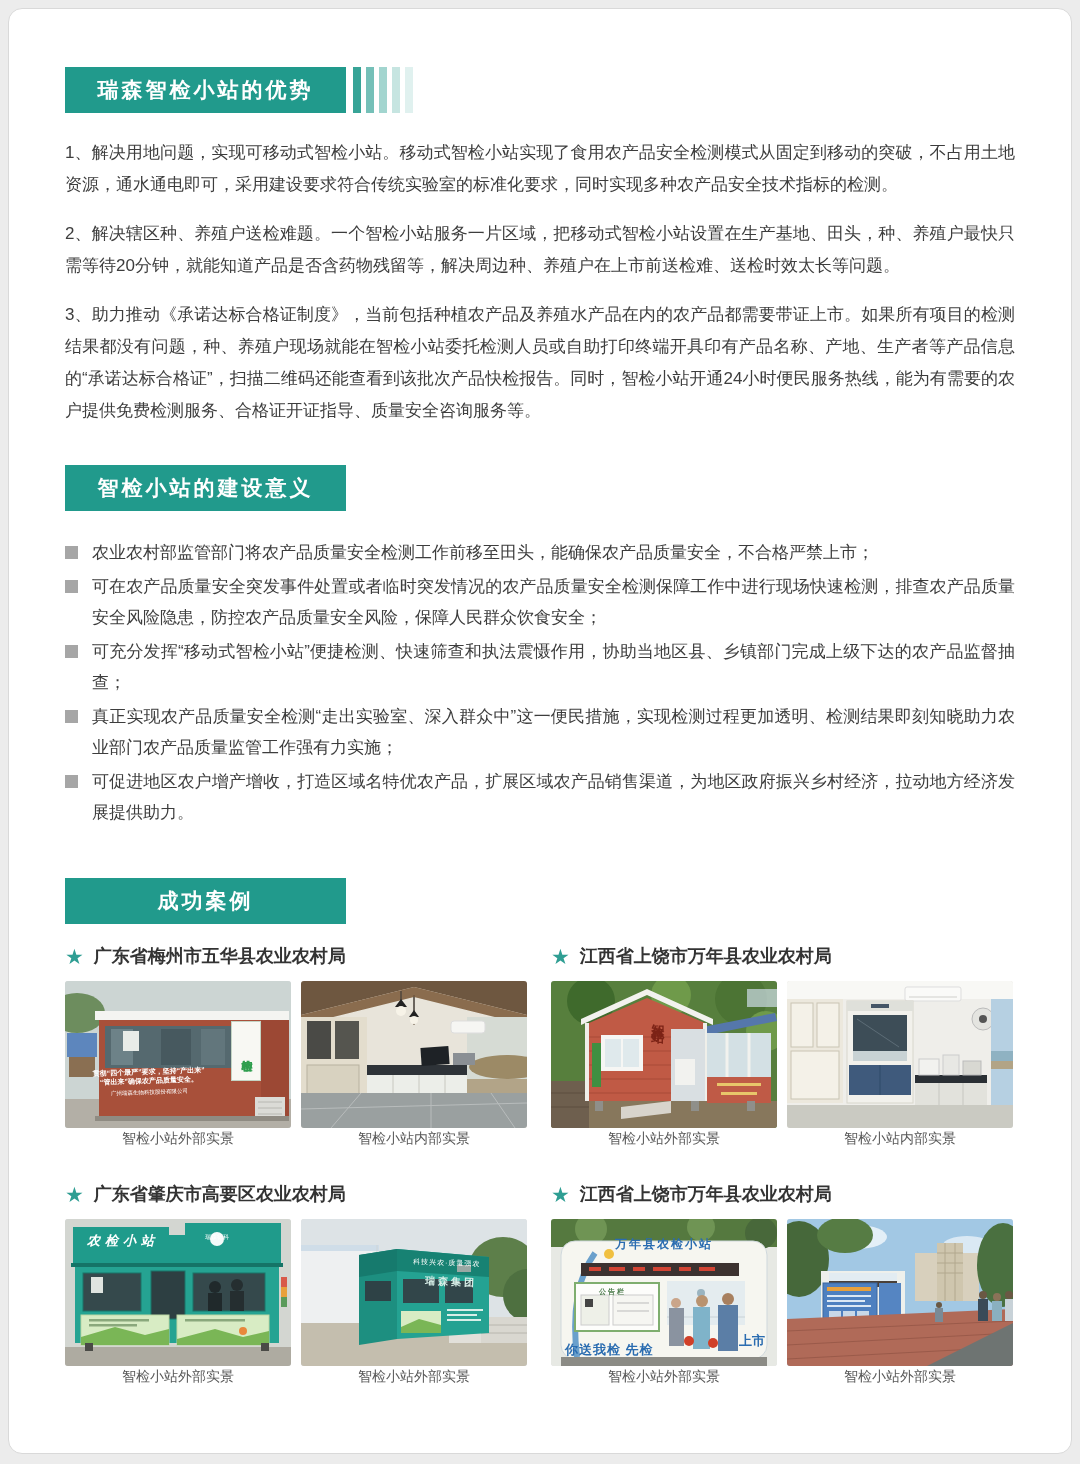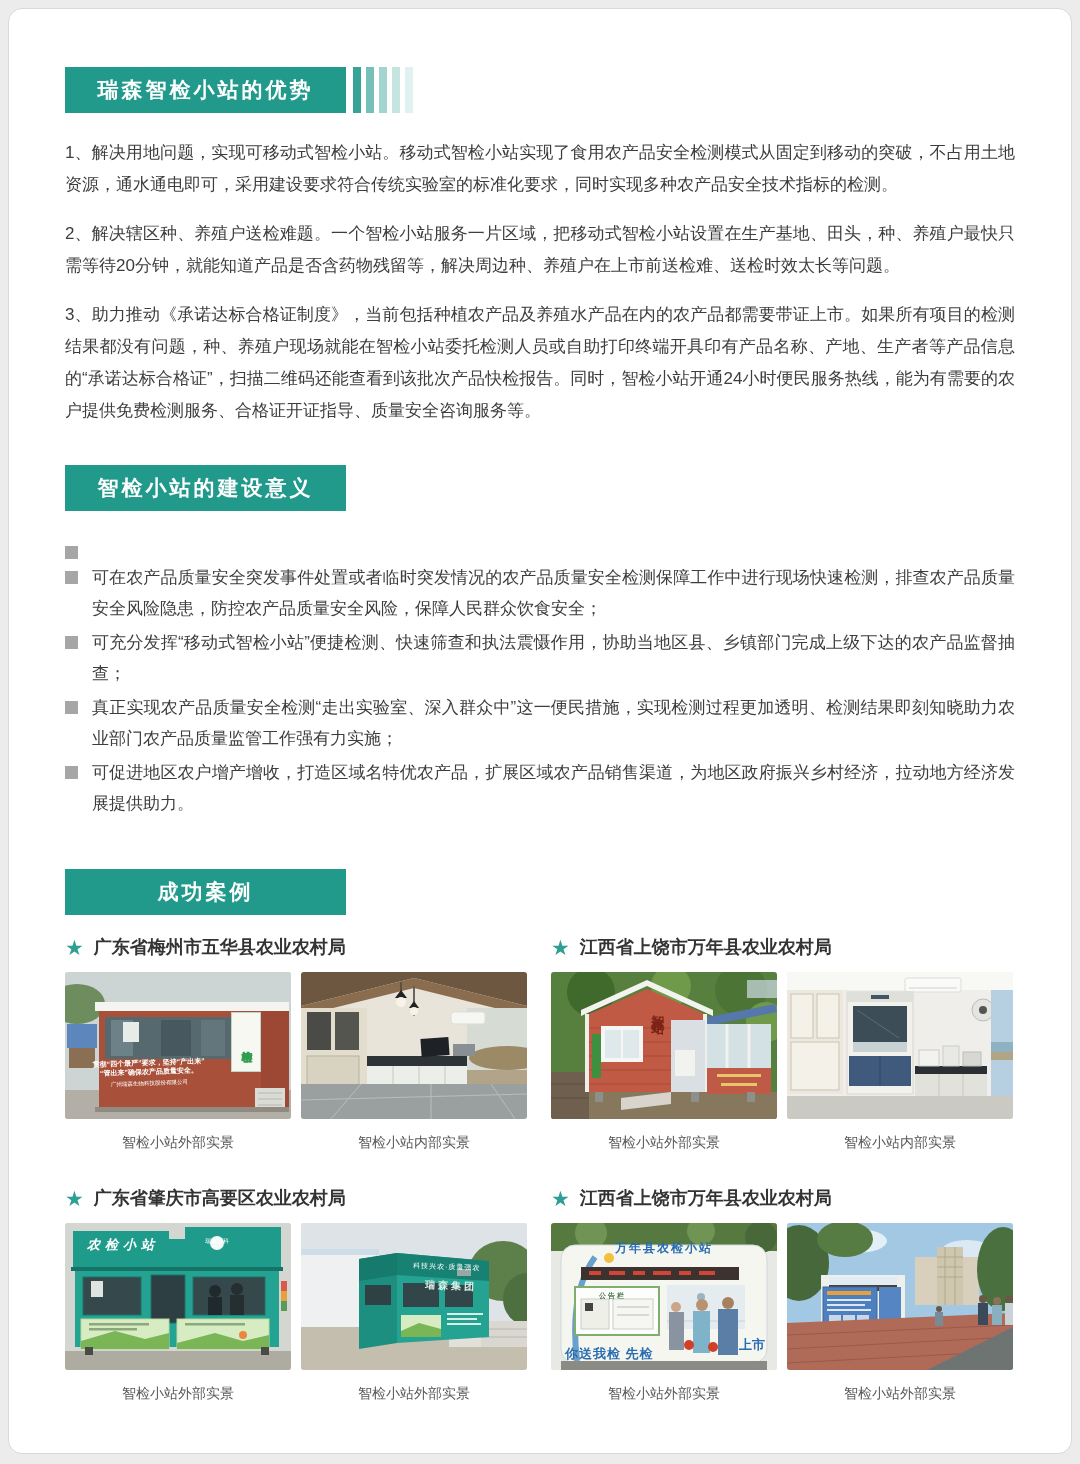--- a/index.html
+++ b/index.html
@@ -21,21 +21,21 @@
   .sq{flex:0 0 13px;width:13px;height:13px;background:#a6a6a6;margin-top:9px;}
   .mt38{margin-top:38px}.mb26{margin-bottom:26px}.mt50{margin-top:50px}.mb20{margin-bottom:20px}
   
   .case-row{display:flex;gap:24px;margin-bottom:34px;}
   .case-block{width:462px;}
   .case-title{display:flex;align-items:center;gap:10px;font-size:18px;font-weight:bold;color:#333;margin-bottom:13px;}
   .star{color:#2f9e93;font-size:21px;line-height:1;}
   .photo-row{display:flex;gap:10px;}
   .photo{position:relative;width:226px;height:147px;margin:0;border-radius:3px;overflow:hidden;background:#ddd;}
   .photo svg{display:block;width:100%;height:100%;}
-  .caption-row{display:flex;gap:10px;margin-top:15px;}
+  .caption-row{display:flex;gap:10px;margin-top:2px;}
   .caption{width:226px;text-align:center;font-size:14px;color:#595959;}
   
   .ovl{position:absolute;line-height:1.25;}
   .vtext{writing-mode:vertical-rl;text-orientation:upright;}
   .p1-sign{left:166px;top:40px;width:28px;height:58px;background:#f8f8f3;border:1px solid #c4d4c4;
            display:flex;align-items:center;justify-content:center;color:#2f9e4e;font-weight:bold;font-size:11px;}
   .p1-banner{left:8px;top:87px;width:152px;transform:rotate(-2deg);color:#fff;text-align:center;font-weight:bold;}
   .p1-banner .l1,.p1-banner .l2{font-size:7px;}
   .p1-banner .l3{font-size:5.5px;margin-top:3px;font-weight:normal;}
   .p3-vsign{left:98px;top:33px;color:#7c2316;font-size:13px;font-weight:bold;letter-spacing:2px;}
@@ -66,20 +66,21 @@
 
   <p class="para">1、解决用地问题，实现可移动式智检小站。移动式智检小站实现了食用农产品安全检测模式从固定到移动的突破，不占用土地资源，通水通电即可，采用建设要求符合传统实验室的标准化要求，同时实现多种农产品安全技术指标的检测。</p>
   <p class="para">2、解决辖区种、养殖户送检难题。一个智检小站服务一片区域，把移动式智检小站设置在生产基地、田头，种、养殖户最快只需等待20分钟，就能知道产品是否含药物残留等，解决周边种、养殖户在上市前送检难、送检时效太长等问题。</p>
   <p class="para">3、助力推动《承诺达标合格证制度》，当前包括种植农产品及养殖水产品在内的农产品都需要带证上市。如果所有项目的检测结果都没有问题，种、养殖户现场就能在智检小站委托检测人员或自助打印终端开具印有产品名称、产地、生产者等产品信息的“承诺达标合格证”，扫描二维码还能查看到该批次产品快检报告。同时，智检小站开通24小时便民服务热线，能为有需要的农户提供免费检测服务、合格证开证指导、质量安全咨询服务等。</p>
 
   <div class="banner mt38 mb26">智检小站的建设意义</div>
 
   <ul class="bullets">
     <li>
         <span class="sq"></span>
+        <span class="bullet-text">农业农村部监管部门将农产品质量安全检测工作前移至田头，能确保农产品质量安全，不合格严禁上市；</span>
       </li>
     <li>
         <span class="sq"></span>
         <span class="bullet-text">可在农产品质量安全突发事件处置或者临时突发情况的农产品质量安全检测保障工作中进行现场快速检测，排查农产品质量安全风险隐患，防控农产品质量安全风险，保障人民群众饮食安全；</span>
       </li>
     <li>
         <span class="sq"></span>
         <span class="bullet-text">可充分发挥“移动式智检小站”便捷检测、快速筛查和执法震慑作用，协助当地区县、乡镇部门完成上级下达的农产品监督抽查；</span>
       </li>
     <li>

